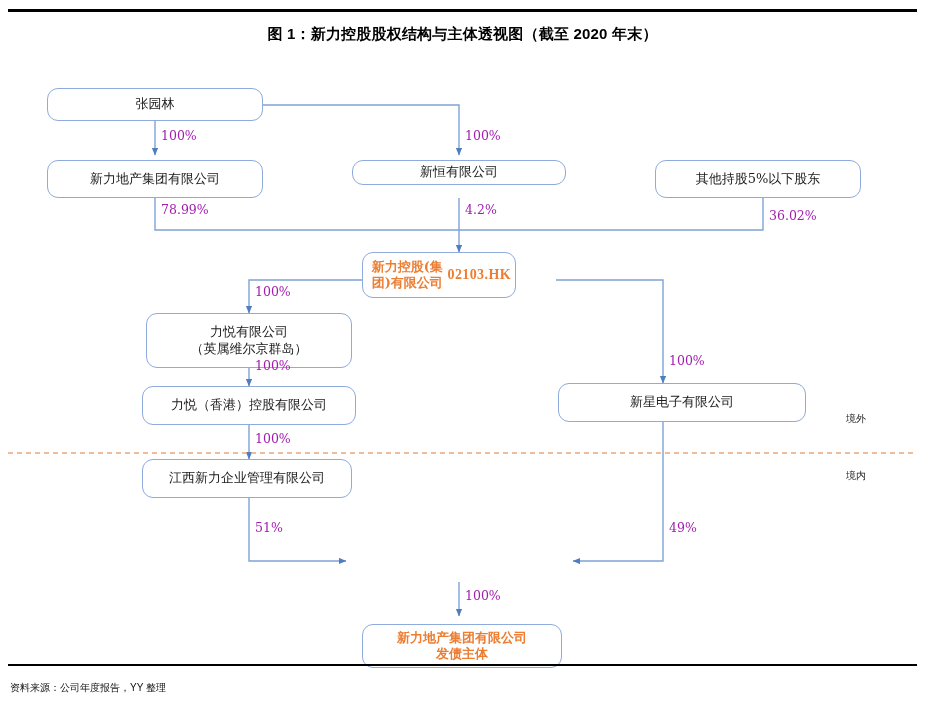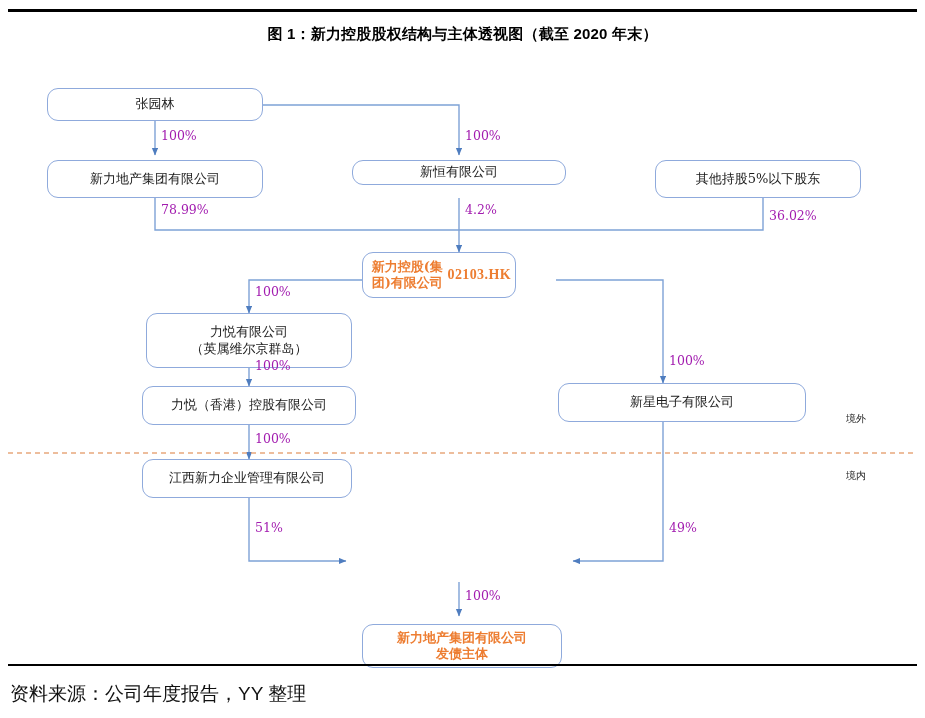--- a/index.html
+++ b/index.html
@@ -38,21 +38,21 @@
     font-size: 15px;
     font-weight: bold;
     color: #000000;
     letter-spacing: 0.2px;
   }
 
   #source-note {
     position: absolute;
     left: 10px;
     top: 681px;
-    font-size: 19px;
+    font-size: 10px;
     color: #111111;
     font-family: "Liberation Sans", "DejaVu Sans", sans-serif;
   }
 
   #diagram {
     position: absolute;
     left: 0;
     top: 70px;
     width: 925px;
     height: 590px;

